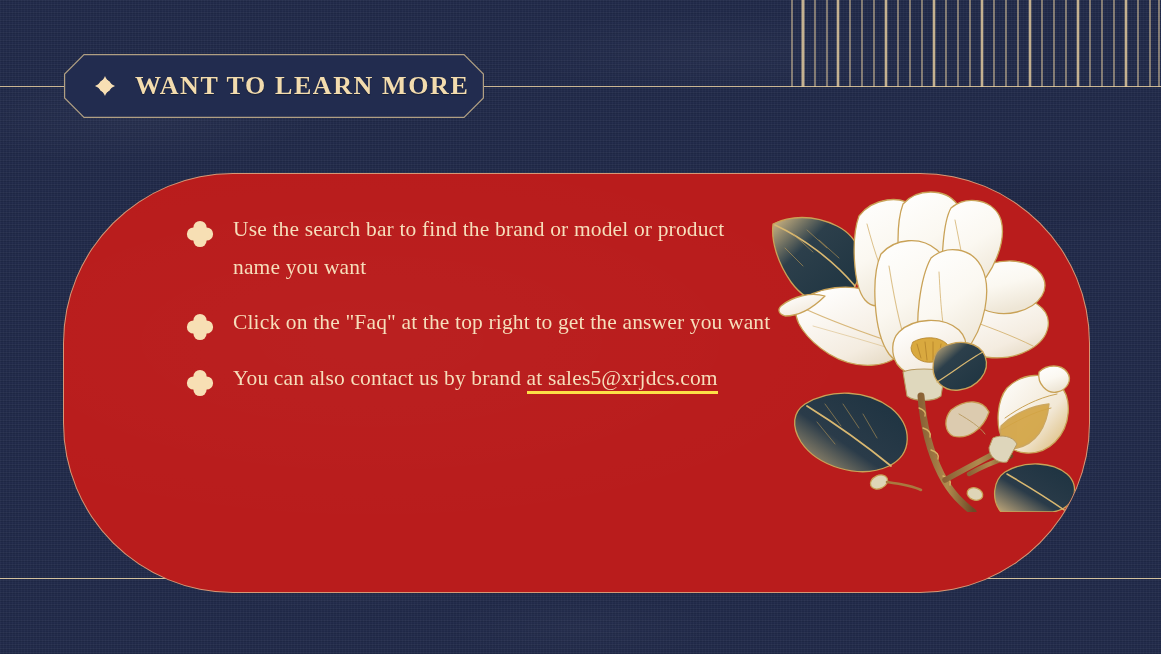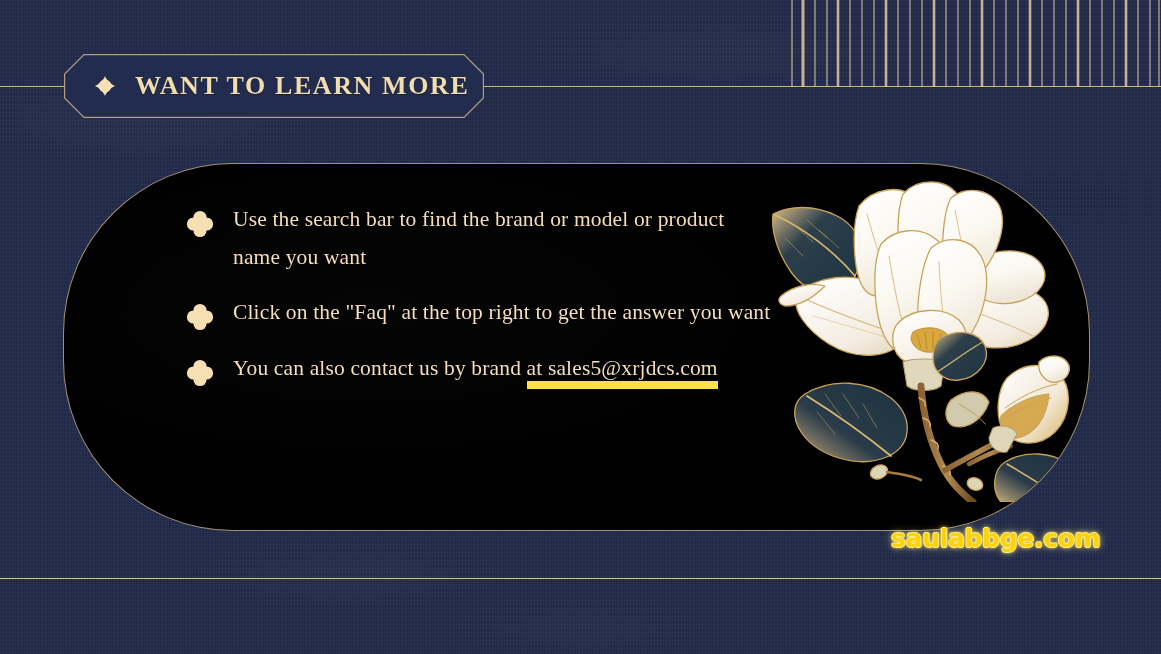--- a/index.html
+++ b/index.html
@@ -86,23 +86,23 @@
     color:#f3dcae;
     font-size:26px;
     letter-spacing:1.6px;
     font-weight:700;
     white-space:nowrap;
     text-shadow:0 1px 1px rgba(0,0,0,.35);
   }
 
   
   #panel{
-    position:absolute;left:63px;top:163px;width:1027px;height:368px;
+    position:absolute;left:63px;top:173px;width:1027px;height:420px;
     border-radius:170px;
-    background:#000000;
+    background:#b91c1c;
     border:1px solid rgba(226,200,152,.72);
     box-sizing:border-box;
     overflow:hidden;
   }
   #panel-inner-shade{
     position:absolute;inset:0;border-radius:170px;
     background:radial-gradient(ellipse 700px 260px at 30% 40%, rgba(255,255,255,.018), rgba(0,0,0,0) 75%);
     pointer-events:none;
   }
 
@@ -120,21 +120,21 @@
   .bullet-text{
     color:#f6debb;
     font-size:21.5px;
     line-height:38px;
     letter-spacing:.15px;
     max-width:540px;
   }
   .link-email{
     color:#f6debb;
     text-decoration:none;
-    border-bottom:8px solid #fde047;
+    border-bottom:3px solid #fde047;
     padding-bottom:1px;
   }
 
   
   #flower{
     position:absolute;right:-6px;top:8px;width:340px;height:330px;
     pointer-events:none;
   }
 
   
@@ -368,15 +368,14 @@
             <circle cx="21.5" cy="15" r="6.6"></circle>
             <rect x="8.4" y="8.4" width="13.2" height="13.2" rx="2.4"></rect>
           </g>
         </svg>
         <div class="bullet-text"><span>You can also contact us by brand </span><a class="link-email" href="#">at sales5@xrjdcs.com</a></div>
       </div>
 
     </div>
   </div>
 
-  <div id="watermark">saulabbge.com</div>
 
 </div>
 
 </body></html>

